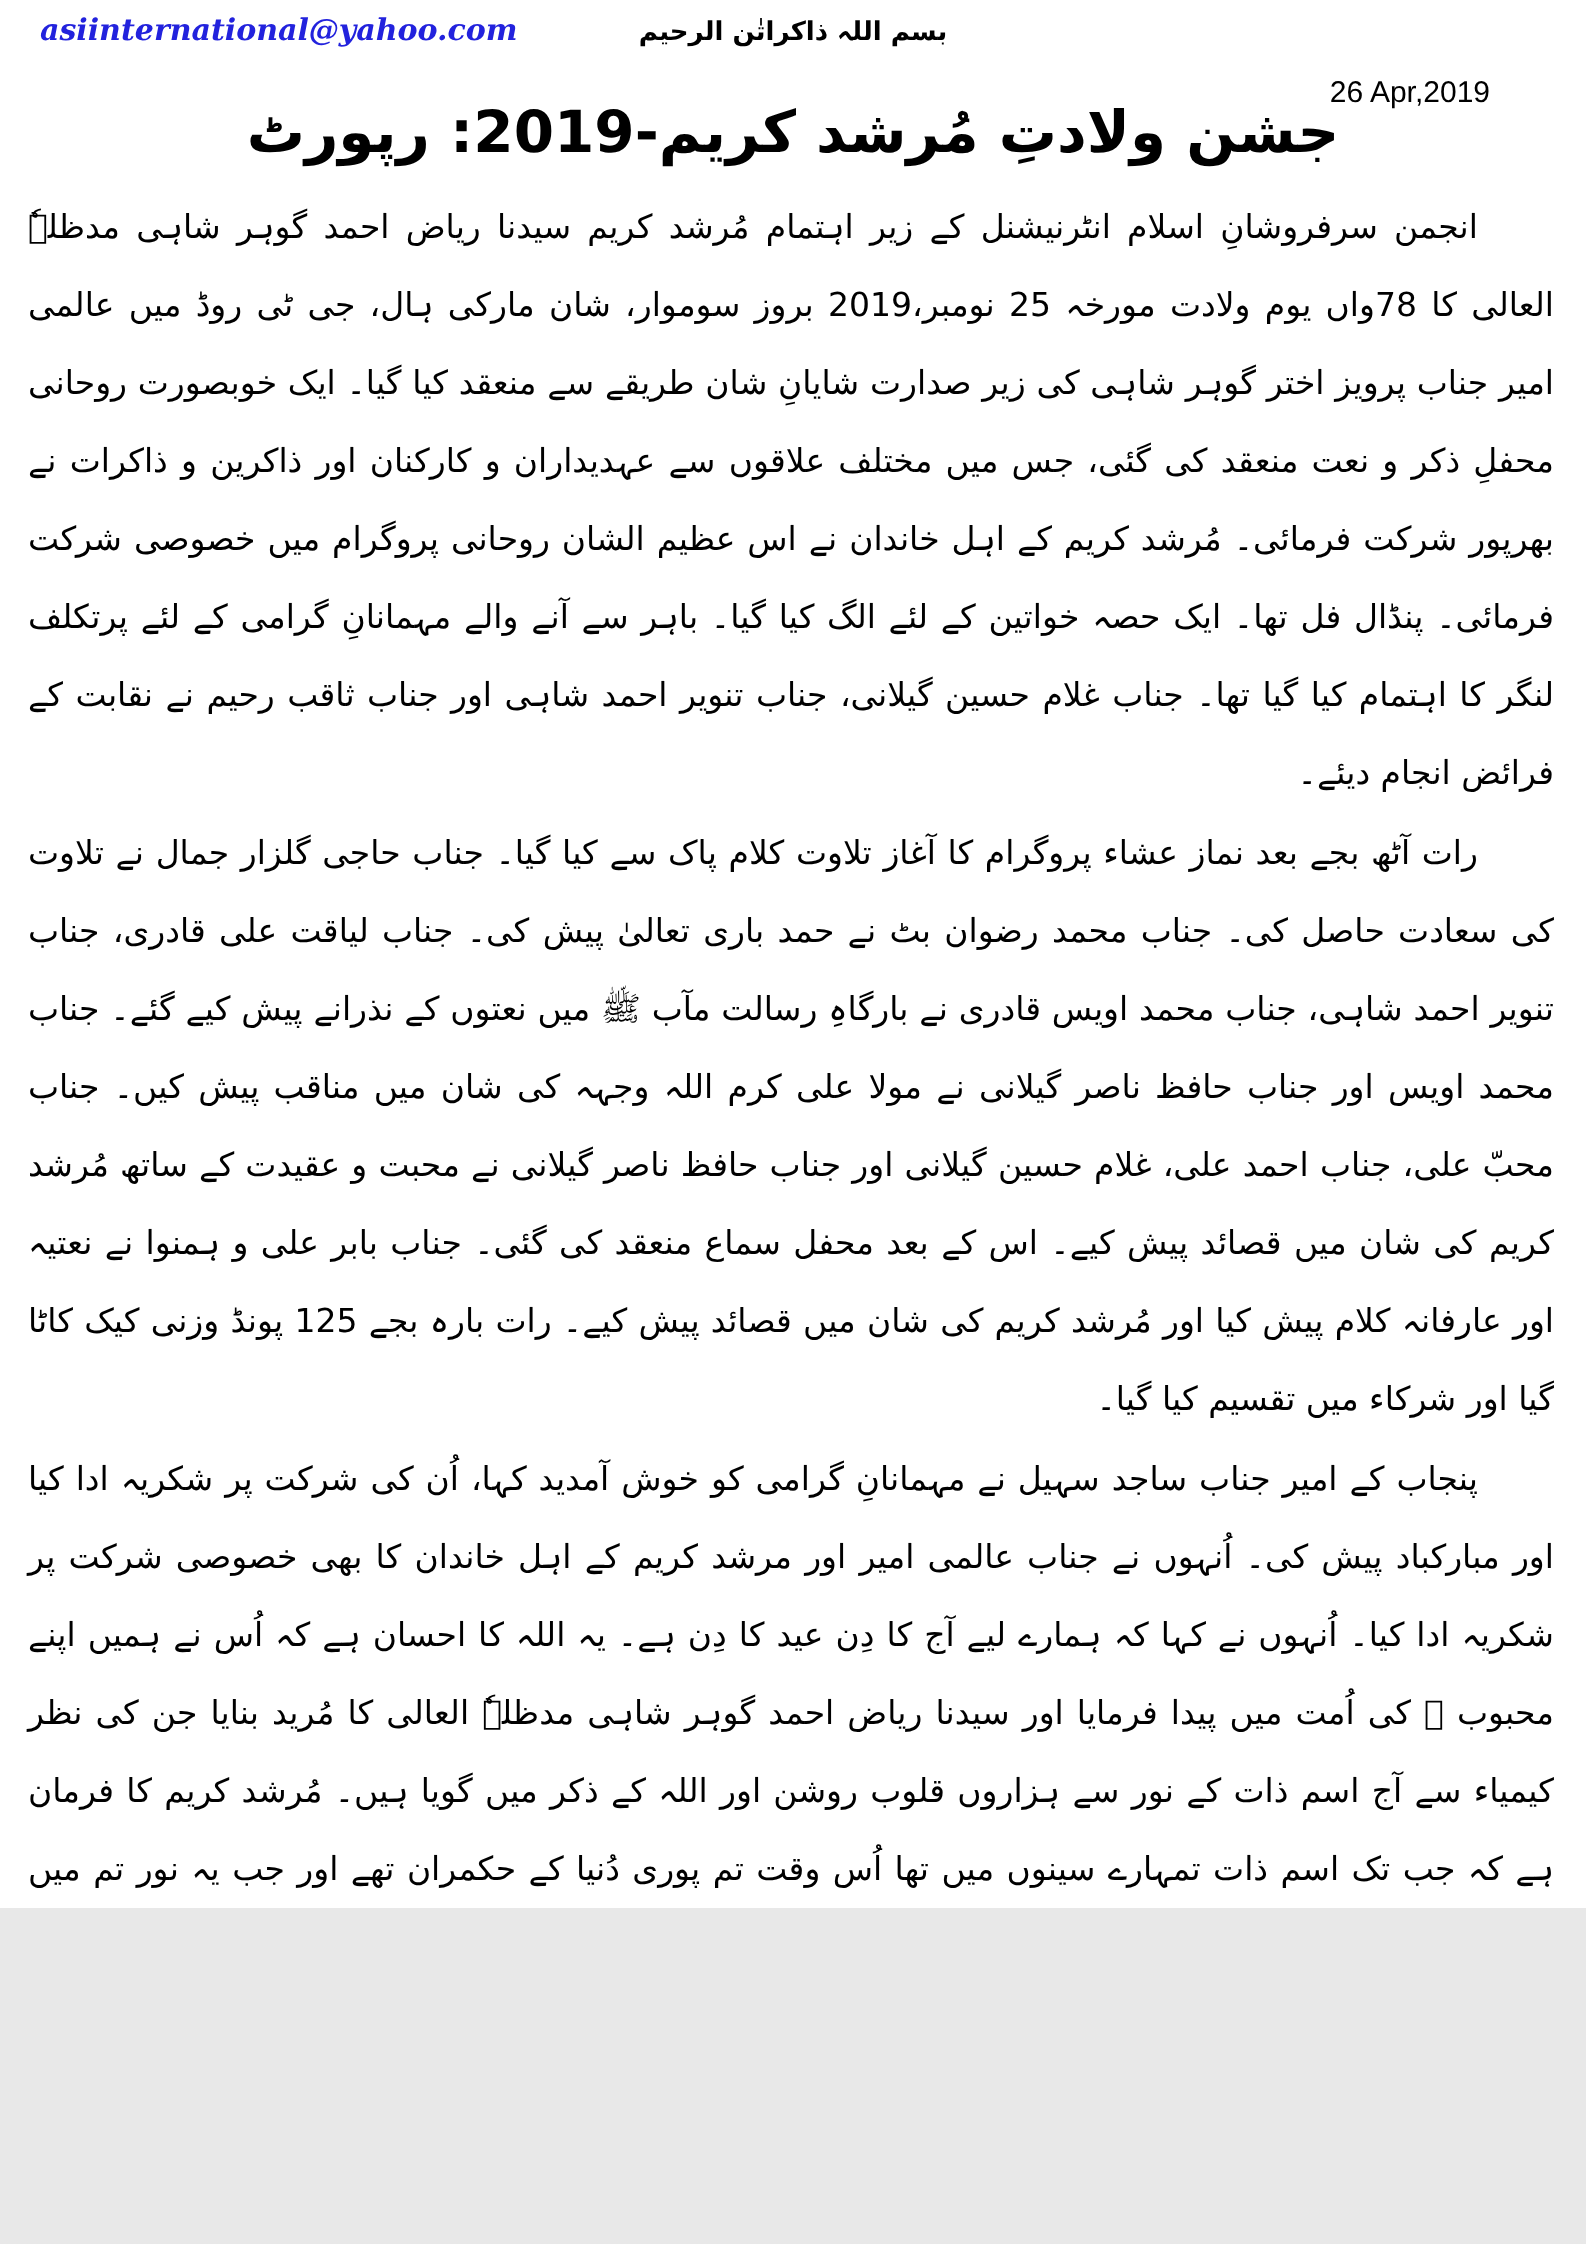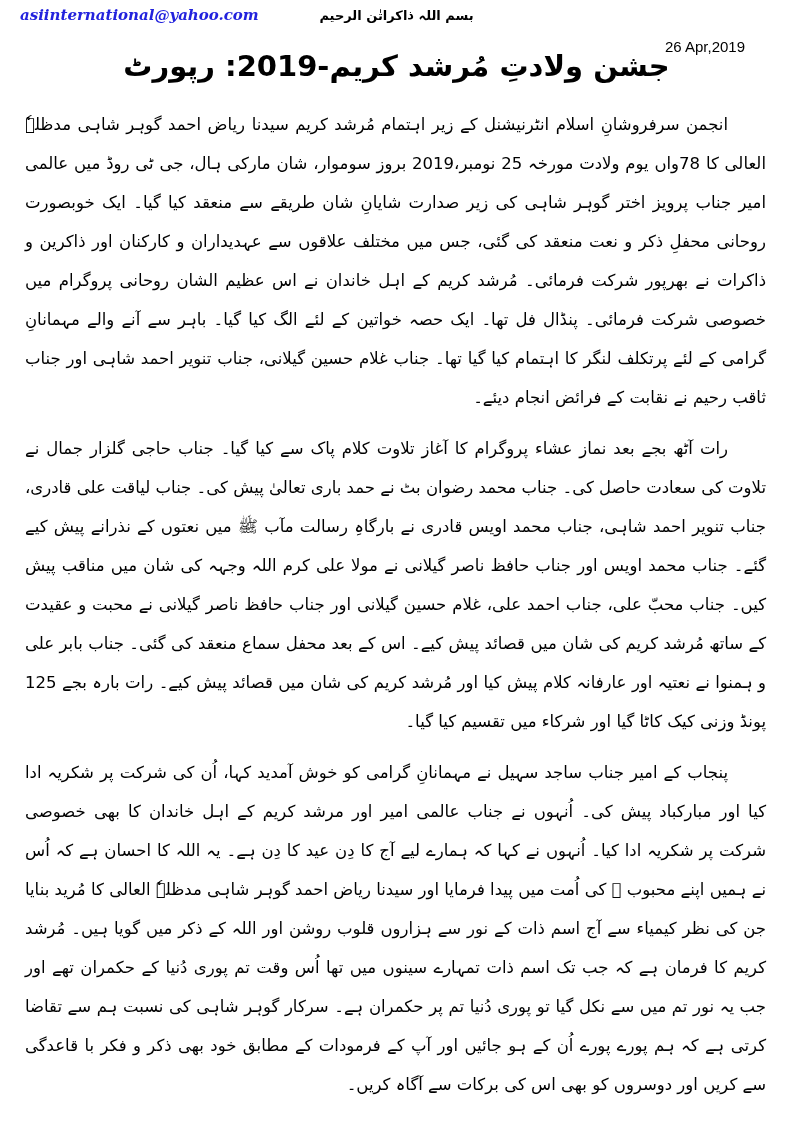--- a/index.html
+++ b/index.html
@@ -1,18 +1,18 @@
 <!DOCTYPE html>
 <html lang="ur"><head>
 <meta charset="utf-8">
 <style>
   html,body { margin:0; padding:0; background:#e8e8e8; }
   .page {
     position:relative;
-    width:793px; height:1122px;
+    width:793px; height:954px;
     margin:0 auto;
     background:#ffffff;
     color:#000000;
     font-family:"DejaVu Sans", sans-serif;
     overflow:hidden;
     box-sizing:border-box;
   }
   
   .header-row {
     display:grid;
@@ -51,21 +51,21 @@
     letter-spacing:0.5px;
   }
   
   .content {
     direction:rtl;
     text-align:justify;
     padding:10px 15px 0 13px;
     font-size:16.5px;
     line-height:39px;
   }
-  .content p { margin:12px; text-indent:38px; }
+  .content p { margin:1px; text-indent:38px; }
 </style>
 </head>
 <body>
 
 <div class="page">
 
   <div class="header-row">
     <a class="email-top" href="#">asiinternational@yahoo.com</a>
     <div class="bismillah">بسم اللہ ذاکراتٰن الرحیم</div>
     <div class="header-spacer"></div>

